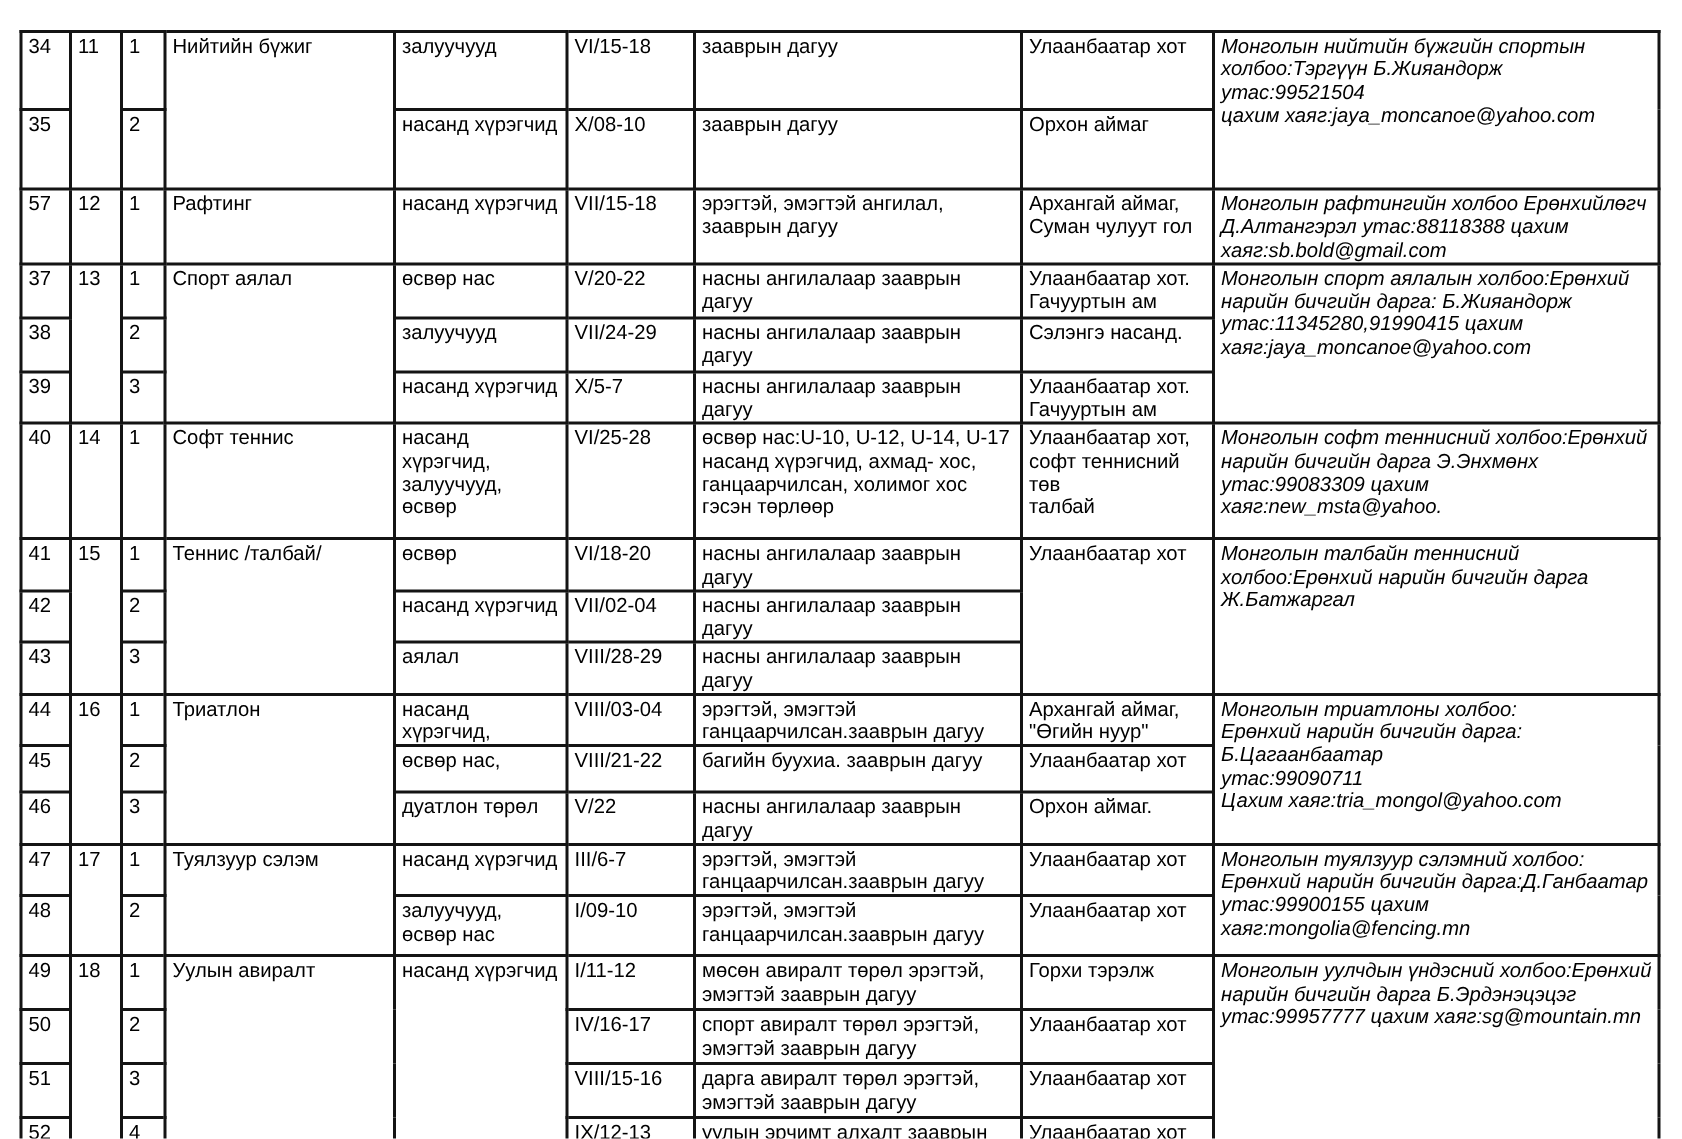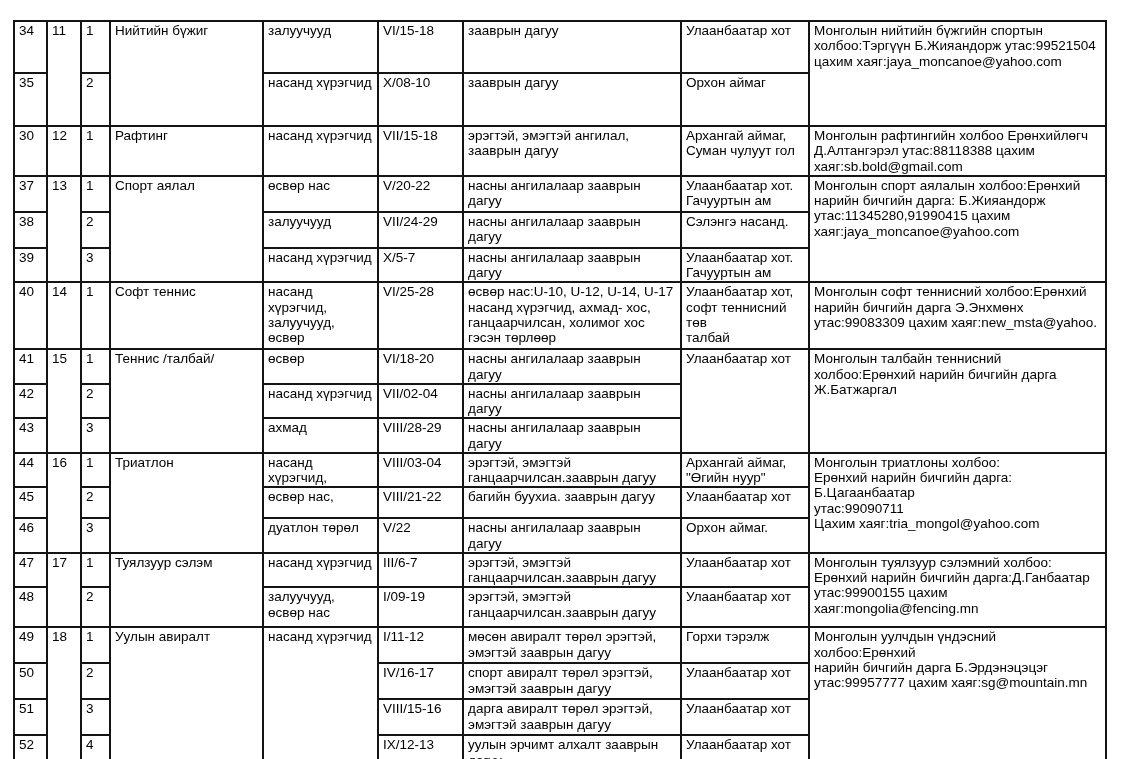--- a/index.html
+++ b/index.html
@@ -17,21 +17,21 @@
     border:2px solid #141414;
     padding:1px 4px;
     font-size:13.5px;line-height:1.13;
     vertical-align:top;text-align:left;
     white-space:pre-line;
     overflow:hidden;
   }
   td.num{text-align:center;vertical-align:middle;white-space:normal;}
   td.sport{vertical-align:middle;margin-left:16px;}
   td.sport.vtop{vertical-align:top;}
-  td.contact{vertical-align:middle;}
+  td.contact{vertical-align:middle;font-style:italic;}
   td.contact.vtop{vertical-align:top;}
   td.agemid{vertical-align:middle;}
 </style>
 </head>
 <body>
 
 <div class="page">
   <table class="doc">
     <colgroup>
       <col style="width:33px">
@@ -62,21 +62,21 @@
     <tr style="height:53px">
       <td class="num">35</td>
       <td class="num">2</td>
       <td>насанд хүрэгчид</td>
       <td>X/08-10</td>
       <td>зааврын дагуу</td>
       <td>Орхон аймаг</td>
     </tr>
 
     <tr style="height:48px">
-      <td class="num">30</td>
+      <td class="num">57</td>
       <td class="num">12</td>
       <td class="num">1</td>
       <td class="sport">Рафтинг</td>
       <td>насанд хүрэгчид</td>
       <td>VII/15-18</td>
       <td>эрэгтэй, эмэгтэй ангилал,
 зааврын дагуу</td>
       <td>Архангай аймаг,
 Суман чулуут гол</td>
       <td class="contact vtop">Монголын рафтингийн холбоо Ерөнхийлөгч
@@ -110,21 +110,21 @@
     <tr style="height:34px">
       <td class="num">39</td>
       <td class="num">3</td>
       <td>насанд хүрэгчид</td>
       <td>X/5-7</td>
       <td>насны ангилалаар зааврын дагуу</td>
       <td>Улаанбаатар хот.
 Гачууртын ам</td>
     </tr>
 
-    <tr style="height:67px">
+    <tr style="height:77px">
       <td class="num">40</td>
       <td class="num">14</td>
       <td class="num">1</td>
       <td class="sport">Софт теннис</td>
       <td>насанд
 хүрэгчид,
 залуучууд,
 өсвөр</td>
       <td>VI/25-28</td>
       <td>өсвөр нас:U-10, U-12, U-14, U-17
@@ -155,21 +155,21 @@
     <tr style="height:20px">
       <td class="num">42</td>
       <td class="num">2</td>
       <td>насанд хүрэгчид</td>
       <td>VII/02-04</td>
       <td>насны ангилалаар зааврын дагуу</td>
     </tr>
     <tr style="height:20px">
       <td class="num">43</td>
       <td class="num">3</td>
-      <td>ахмад</td>
+      <td>аялал</td>
       <td>VIII/28-29</td>
       <td>насны ангилалаар зааврын дагуу</td>
     </tr>
 
     <tr style="height:19px">
       <td class="num">44</td>
       <td class="num" rowspan="3">16</td>
       <td class="num">1</td>
       <td class="sport" rowspan="3">Триатлон</td>
       <td>насанд
@@ -215,21 +215,21 @@
       <td class="contact vtop" rowspan="2">Монголын туялзуур сэлэмний холбоо:
 Ерөнхий нарийн бичгийн дарга:Д.Ганбаатар
 утас:99900155 цахим
 хаяг:mongolia@fencing.mn</td>
     </tr>
     <tr style="height:40px">
       <td class="num">48</td>
       <td class="num">2</td>
       <td>залуучууд,
 өсвөр нас</td>
-      <td>I/09-19</td>
+      <td>I/09-10</td>
       <td>эрэгтэй, эмэгтэй
 ганцаарчилсан.зааврын дагуу</td>
       <td>Улаанбаатар хот</td>
     </tr>
 
     <tr style="height:36px">
       <td class="num">49</td>
       <td class="num" rowspan="4">18</td>
       <td class="num">1</td>
       <td class="sport" rowspan="4">Уулын авиралт</td>

